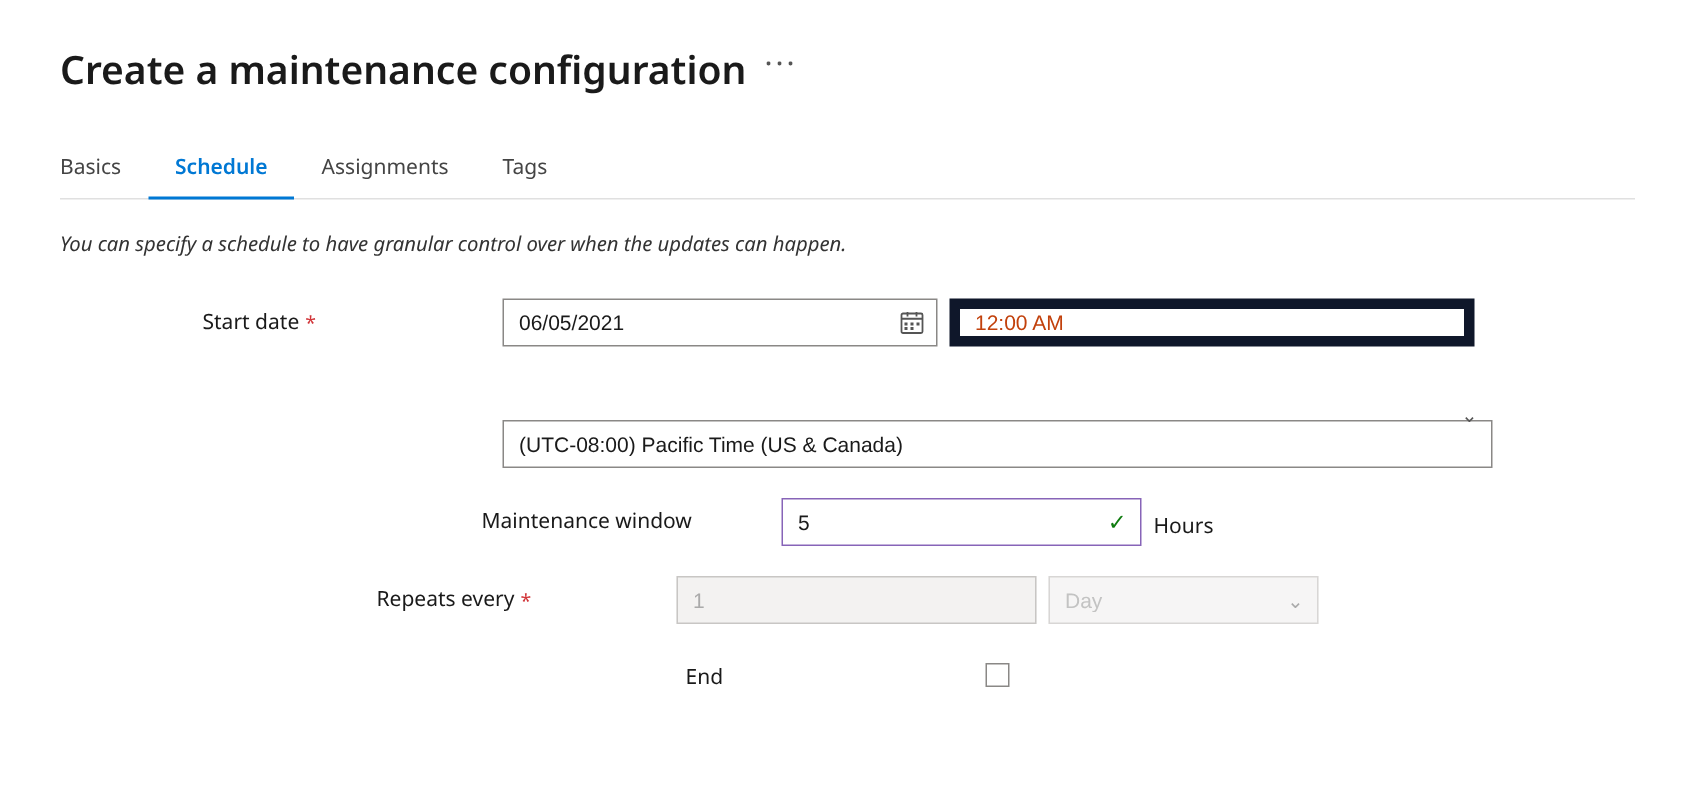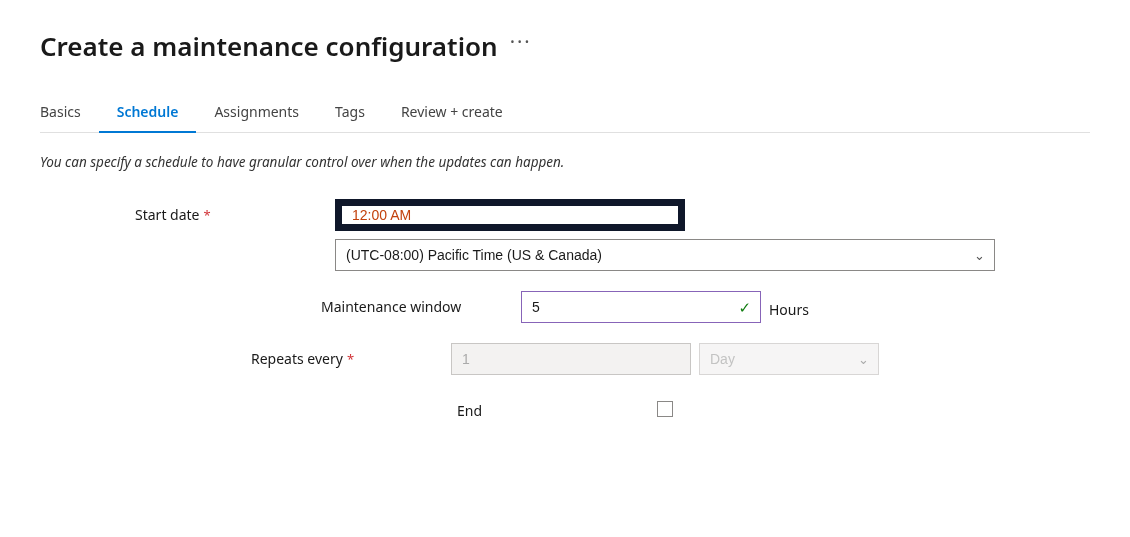--- a/index.html
+++ b/index.html
@@ -163,20 +163,21 @@
       height: 32px;
       border: 1px solid #8a8886;
       padding: 0 10px;
       font-size: 14px;
       color: #1a1a1a;
       background: #fff;
       appearance: none;
       -webkit-appearance: none;
       cursor: pointer;
       outline: none;
+      margin-top: 41px;
     }
 
     .select-wrapper {
       position: relative;
       display: inline-block;
     }
 
     .select-wrapper select {
       padding-right: 32px;
     }
@@ -287,35 +288,50 @@
 <div class="page-title-row">
   <h1 class="page-title">Create a maintenance configuration</h1>
   <span class="more-icon">···</span>
 </div>
 
 <nav class="tabs">
   <div class="tab">Basics</div>
   <div class="tab active">Schedule</div>
   <div class="tab">Assignments</div>
   <div class="tab">Tags</div>
-  <div class="tab">Review + create</div>
 </nav>
 
 <p class="description">You can specify a schedule to have granular control over when the updates can happen.</p>
 
 <div class="form-section">
 
   <div class="form-row">
     <div class="form-label">
       <span>Start date</span>
       <span class="required-star">*</span>
     </div>
     <div class="form-controls">
       <div class="form-controls-row">
 
+        <div class="input-date">
+          <input class="input-date-text" type="text" value="06/05/2021" style="">
+          <button class="calendar-icon-btn">
+            <svg width="16" height="16" viewBox="0 0 16 16" fill="none" xmlns="http://www.w3.org/2000/svg">
+              <rect x="1" y="2" width="14" height="13" rx="1" stroke="#555" stroke-width="1.2" fill="none"></rect>
+              <line x1="1" y1="5.5" x2="15" y2="5.5" stroke="#555" stroke-width="1.2"></line>
+              <line x1="5" y1="1" x2="5" y2="4" stroke="#555" stroke-width="1.2"></line>
+              <line x1="11" y1="1" x2="11" y2="4" stroke="#555" stroke-width="1.2"></line>
+              <rect x="3" y="8" width="2" height="2" fill="#555"></rect>
+              <rect x="7" y="8" width="2" height="2" fill="#555"></rect>
+              <rect x="11" y="8" width="2" height="2" fill="#555"></rect>
+              <rect x="3" y="11" width="2" height="2" fill="#555"></rect>
+              <rect x="7" y="11" width="2" height="2" fill="#555"></rect>
+            </svg>
+          </button>
+        </div>
 
         <input class="input-text input-time" type="text" value="12:00 AM" style="">
       </div>
 
       <div class="select-wrapper">
         <select class="timezone-select">
           <option>(UTC-08:00) Pacific Time (US &amp; Canada)</option>
           <option>(UTC-07:00) Mountain Time (US &amp; Canada)</option>
           <option>(UTC-06:00) Central Time (US &amp; Canada)</option>
           <option>(UTC-05:00) Eastern Time (US &amp; Canada)</option>

